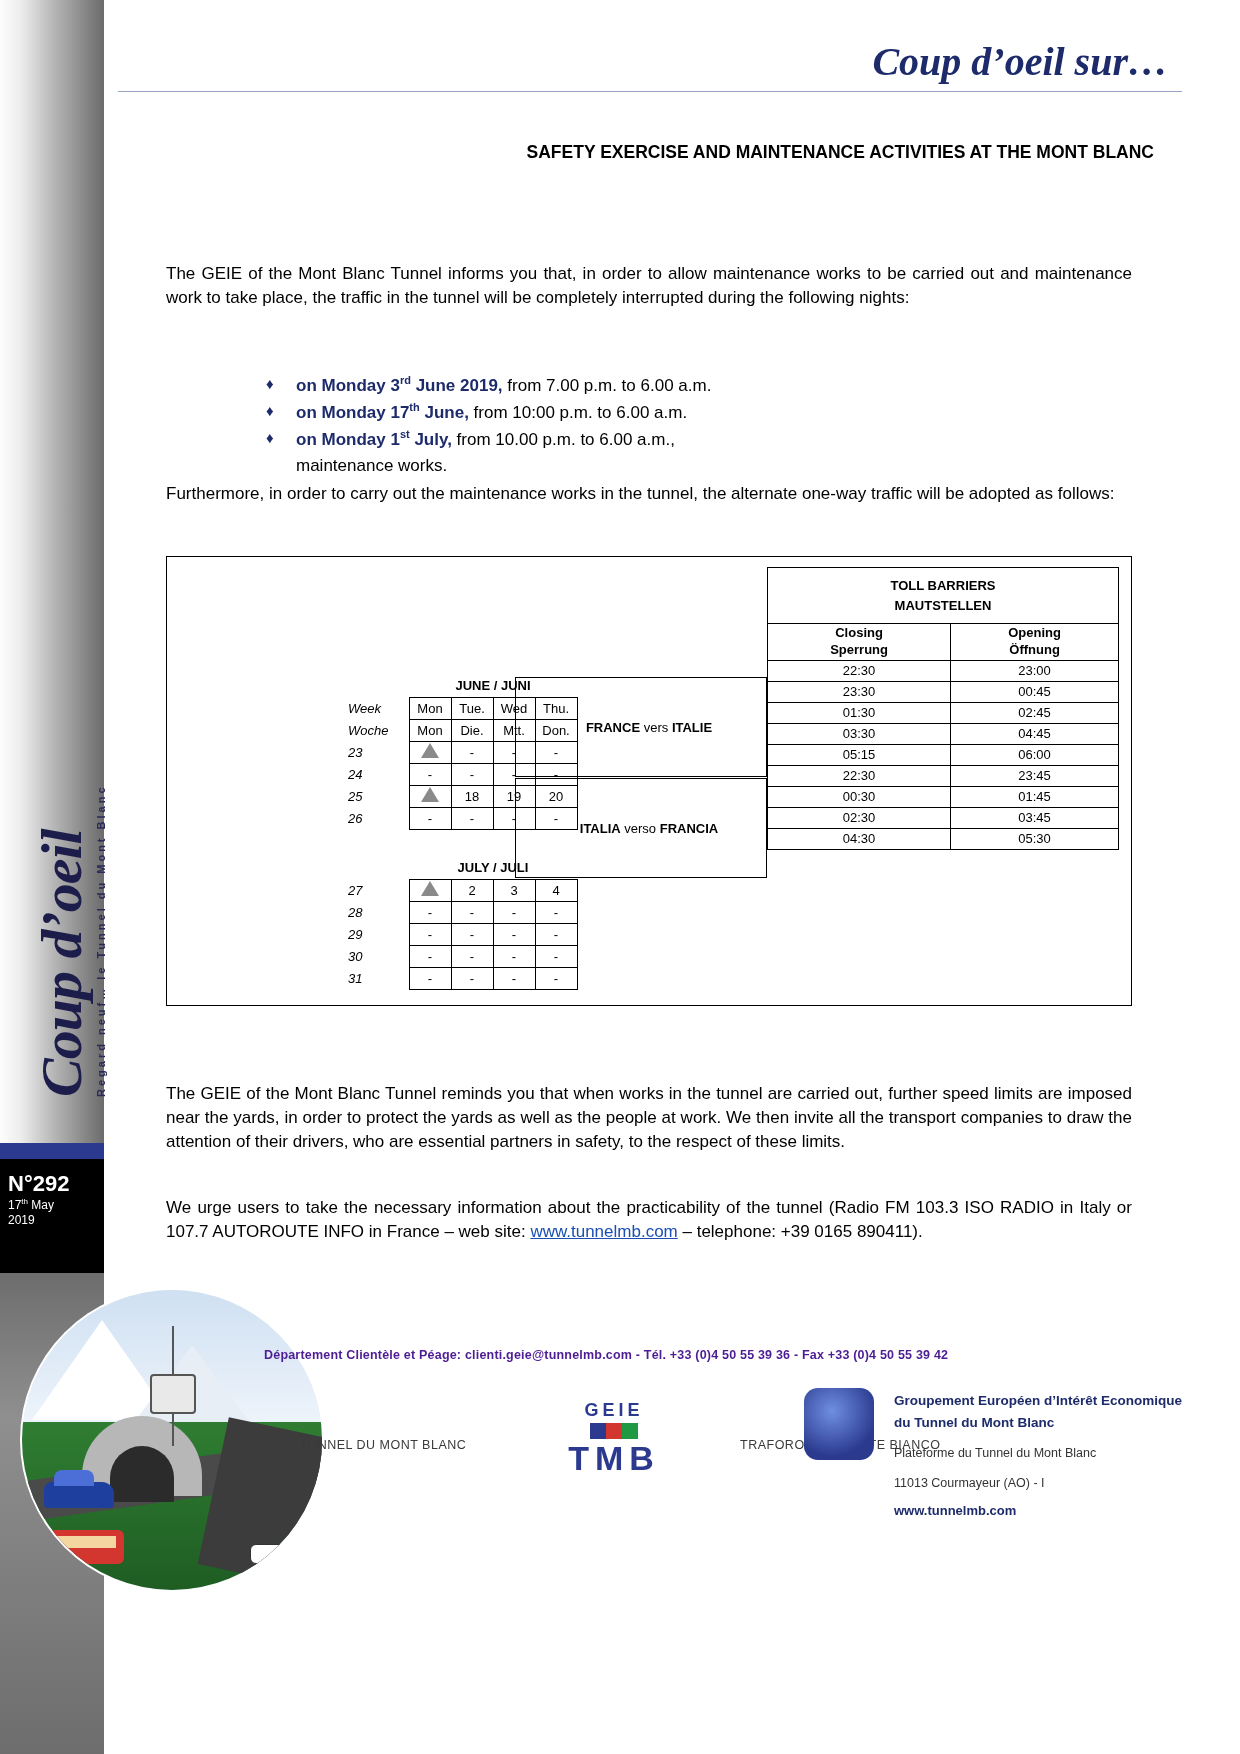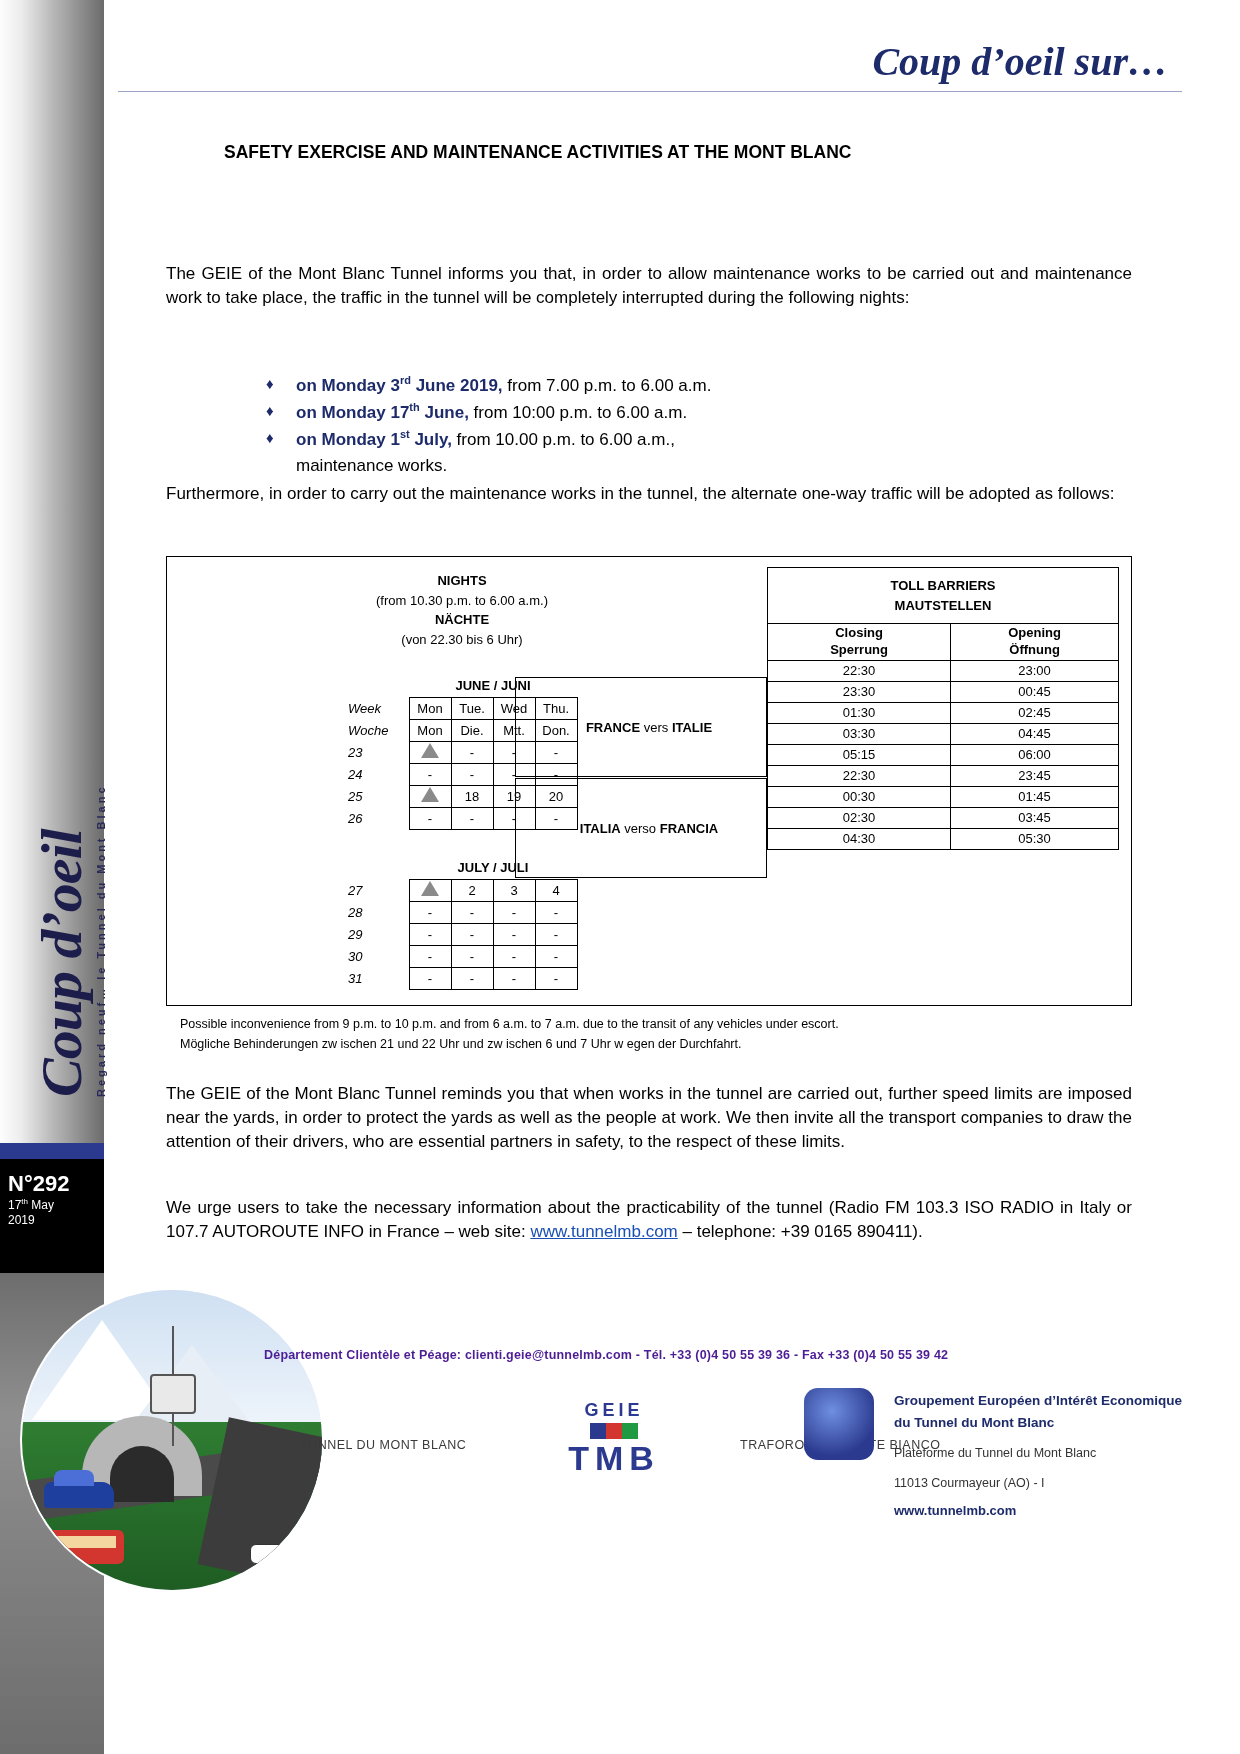--- a/index.html
+++ b/index.html
@@ -132,20 +132,21 @@
   .masthead-rule {
     margin-top: 6px;
     border-bottom: 1px solid #9aa3c4;
     width: 100%;
   }
 
   .doc-title {
     position: absolute;
     left: 120px; top: 140px;
     width: 930px;
+    text-align: right;
     font-size: 17.5px;
     font-weight: bold;
     line-height: 1.45;
   }
 
   .body-text {
     position: absolute;
     font-size: 17px;
     line-height: 1.42;
     text-align: justify;
@@ -358,26 +359,20 @@
     <li>
       <span class="bold-blue"><span>on Monday 1</span><sup>st</sup><span> July,</span></span><span> from 10.00 p.m. to 6.00 a.m.,</span>
       <span class="sub-note">maintenance works.</span>
     </li>
   </ul>
 
   <div id="para2" class="body-text">Furthermore, in order to carry out the maintenance works in the tunnel, the alternate one-way traffic will be adopted as follows:</div>
 
   <div class="schedule">
 
-    <div class="nights-head">
-      <div>NIGHTS</div>
-      <div class="light">(from 10.30 p.m. to 6.00 a.m.)</div>
-      <div>NÄCHTE</div>
-      <div class="light">(von 22.30 bis 6 Uhr)</div>
-    </div>
 
     <div class="cal" id="cal-june">
       <table>
         <tbody>
             <tr>
           <td class="rowlabel mheader"></td>
           <td class="mheader" colspan="4">JUNE / JUNI</td>
         </tr>
         <tr>
           <td class="rowlabel">Week</td>
@@ -531,24 +526,20 @@
         </tr>
         <tr>
           <td>04:30</td>
           <td>05:30</td>
         </tr>
       </tbody>
         </table>
     </div>
   </div>
 
-  <div class="notes">
-    <div>Possible inconvenience from 9 p.m. to 10 p.m. and from 6 a.m. to 7 a.m. due to the transit of any vehicles under escort.</div>
-    <div>Mögliche Behinderungen zw ischen 21 und 22 Uhr und zw ischen 6 und 7 Uhr w egen der Durchfahrt.</div>
-  </div>
 
   <div id="para3" class="body-text">The GEIE of the Mont Blanc Tunnel reminds you that when works in the tunnel are carried out, further speed limits are imposed near the yards, in order to protect the yards as well as the people at work. We then invite all the transport companies to draw the attention of their drivers, who are essential partners in safety, to the respect of these limits.</div>
 
   <div id="para4" class="body-text">
     <span>We urge users to take the necessary information about the practicability of the tunnel (Radio FM 103.3 ISO RADIO in Italy or 107.7 AUTOROUTE INFO in France – web site: </span><a class="link" href="#">www.tunnelmb.com</a><span> – telephone: +39 0165 890411).</span>
   </div>
 
   <div class="footer-line">Département Clientèle et Péage: clienti.geie@tunnelmb.com - Tél. +33 (0)4 50 55 39 36 - Fax +33 (0)4 50 55 39 42</div>
 
   <div class="geie-logo">

